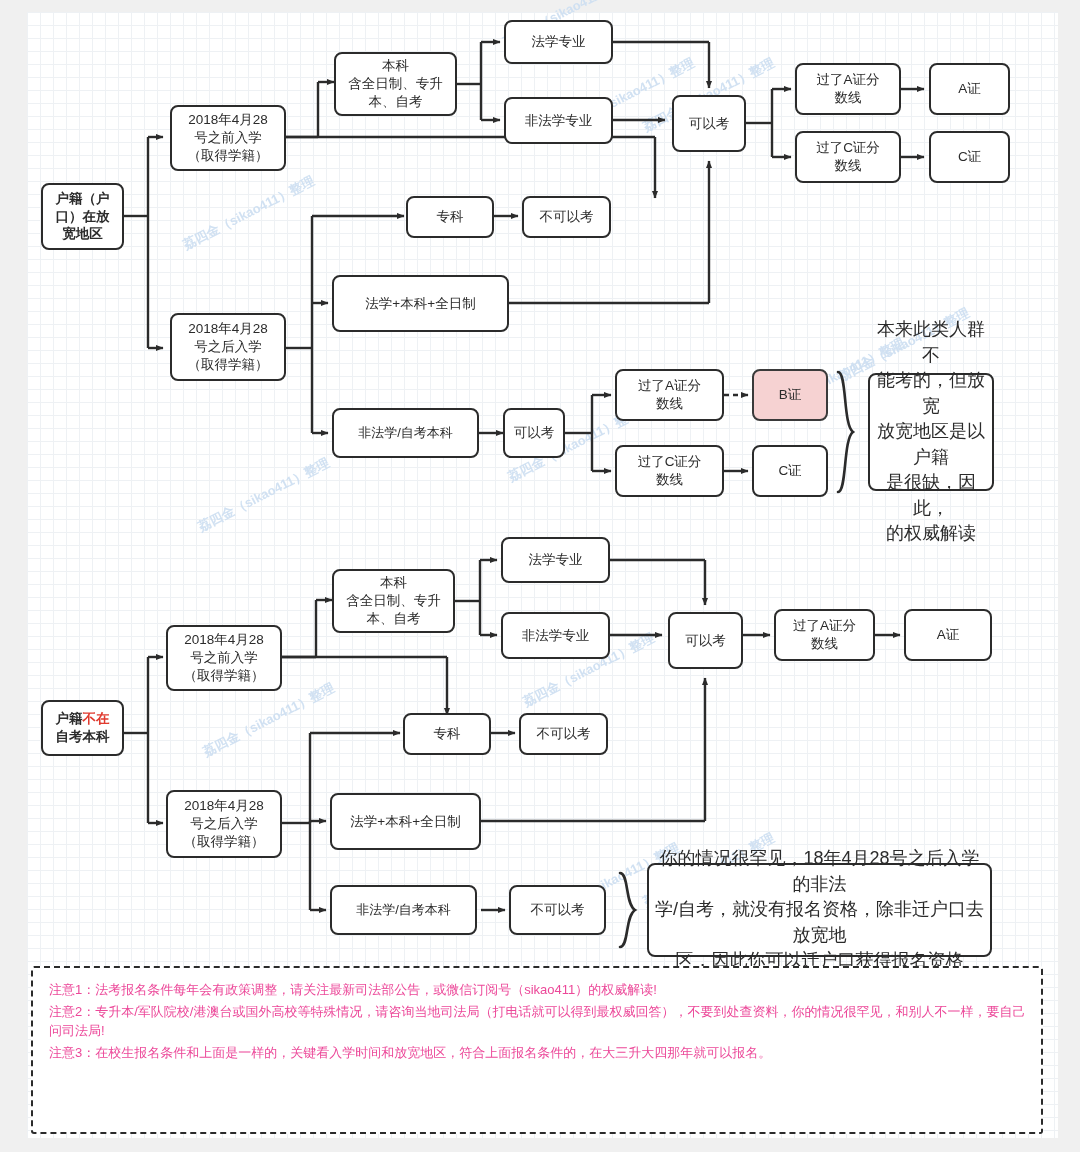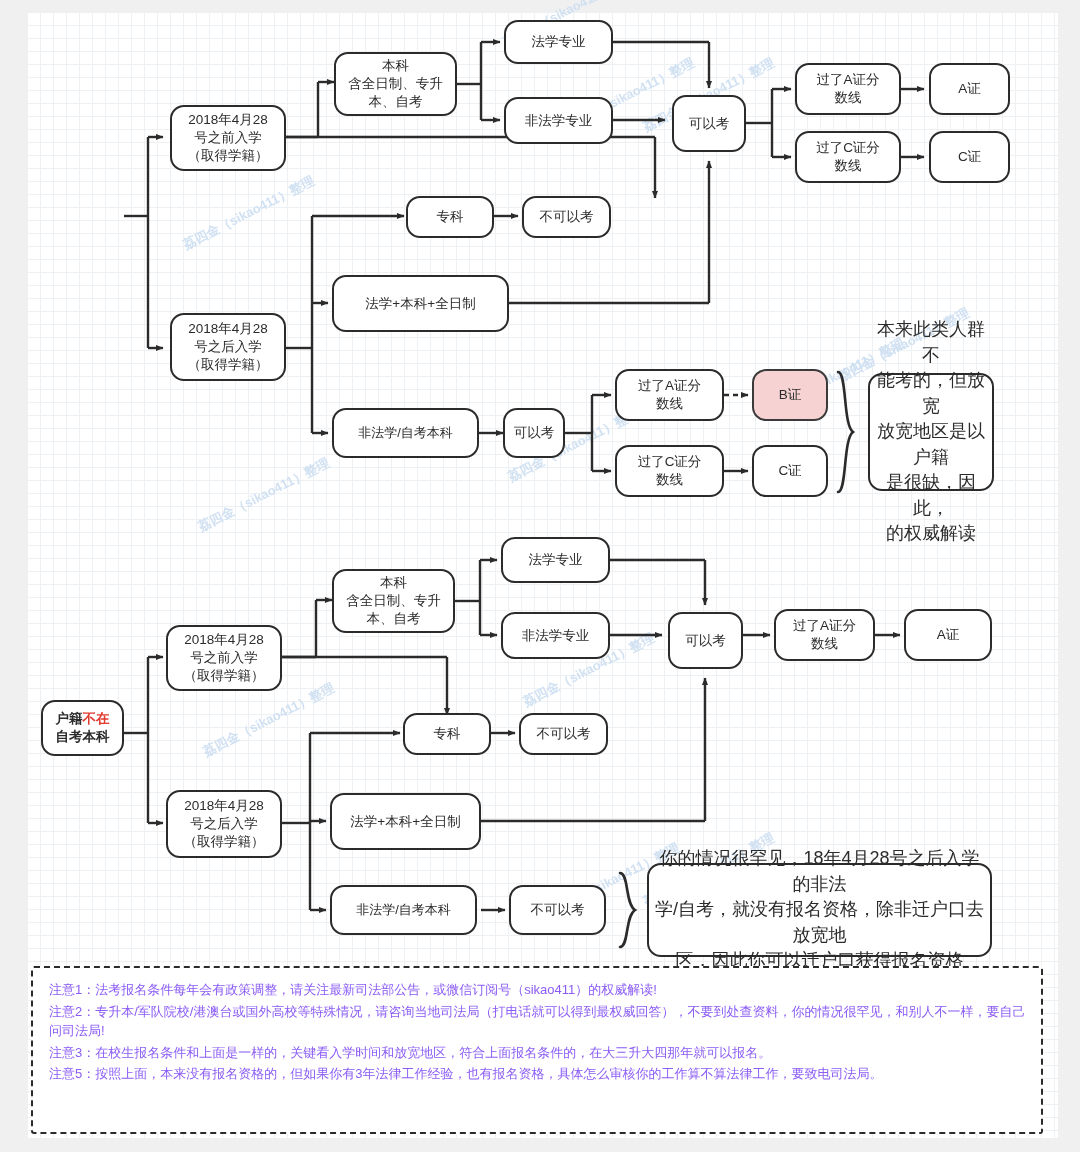--- a/index.html
+++ b/index.html
@@ -42,21 +42,21 @@
   }
 
   
   #links{position:absolute;left:0;top:0;width:1080px;height:1152px;z-index:4;pointer-events:none;}
 
   
   .node{
     position:absolute;z-index:6;
     box-sizing:border-box;
     border:2.2px solid #2b2b2b;
-    border-radius:14px;
+    border-radius:8px;
     background:#fff;
     color:#2b2b2b;
     display:flex;align-items:center;justify-content:center;
     text-align:center;
     font-size:13.5px;
     line-height:1.33;
     padding:2px 4px;
     font-family:"Liberation Sans","DejaVu Sans",sans-serif;
   }
   .node.bold{font-weight:bold;}
@@ -67,21 +67,21 @@
 
   
   #notes{
     position:absolute;left:31px;top:966px;width:1012px;height:168px;
     border:2px dashed #2b2b2b;border-radius:3px;background:#fff;
     z-index:6;box-sizing:border-box;
     padding:12px 14px 8px 16px;
   }
   #notes p{
     margin:0 0 2px 0;
-    font-size:13px;line-height:1.5;color:#8b5cf6;
+    font-size:13px;line-height:1.5;color:#ec4899;
     font-family:"Liberation Sans","DejaVu Sans",sans-serif;
   }
 </style>
 </head>
 <body>
 
 <div id="stage">
   <div class="edge-right"></div>
   <div class="edge-bottom"></div>
 
@@ -215,20 +215,25 @@
     <g fill="none" stroke="#2b2b2b" stroke-width="2.4">
       <path d="M741,395 L748,395" marker-end="url(#ah)"></path>
     </g>
 
     <g fill="none" stroke="#2b2b2b" stroke-width="2.6" stroke-linecap="round">
       <path d="M838,372 C847,372 843,425 853,432 C843,439 847,492 838,492"></path>
       <path d="M620,873 C629,873 625,904 635,910 C625,916 629,947 620,947"></path>
     </g>
   </svg>
 
+  <div class="node bold" style="left: 41px; top: 183px; width: 83px; height: 67px; flex-direction: column;">
+      <div>户籍（户</div>
+      <div>口）在放</div>
+      <div>宽地区</div>
+    </div>
 
   <div class="node" style="left: 170px; top: 105px; width: 116px; height: 66px; flex-direction: column;">
       <div>2018年4月28</div>
       <div>号之前入学</div>
       <div>（取得学籍）</div>
     </div>
 
   <div class="node" style="left: 170px; top: 313px; width: 116px; height: 68px; flex-direction: column;">
       <div>2018年4月28</div>
       <div>号之后入学</div>
@@ -344,15 +349,14 @@
   <div class="node note" style="left: 647px; top: 863px; width: 345px; height: 94px; flex-direction: column;">
       <div>你的情况很罕见，18年4月28号之后入学的非法</div>
       <div>学/自考，就没有报名资格，除非迁户口去放宽地</div>
       <div>区，因此你可以迁户口获得报名资格</div>
     </div>
 
   <div id="notes">
       <p>注意1：法考报名条件每年会有政策调整，请关注最新司法部公告，或微信订阅号（sikao411）的权威解读!</p>
       <p>注意2：专升本/军队院校/港澳台或国外高校等特殊情况，请咨询当地司法局（打电话就可以得到最权威回答），不要到处查资料，你的情况很罕见，和别人不一样，要自己问司法局!</p>
       <p>注意3：在校生报名条件和上面是一样的，关键看入学时间和放宽地区，符合上面报名条件的，在大三升大四那年就可以报名。</p>
-      <p>注意5：按照上面，本来没有报名资格的，但如果你有3年法律工作经验，也有报名资格，具体怎么审核你的工作算不算法律工作，要致电司法局。</p>
     </div>
 </div>
 
 </body></html>

